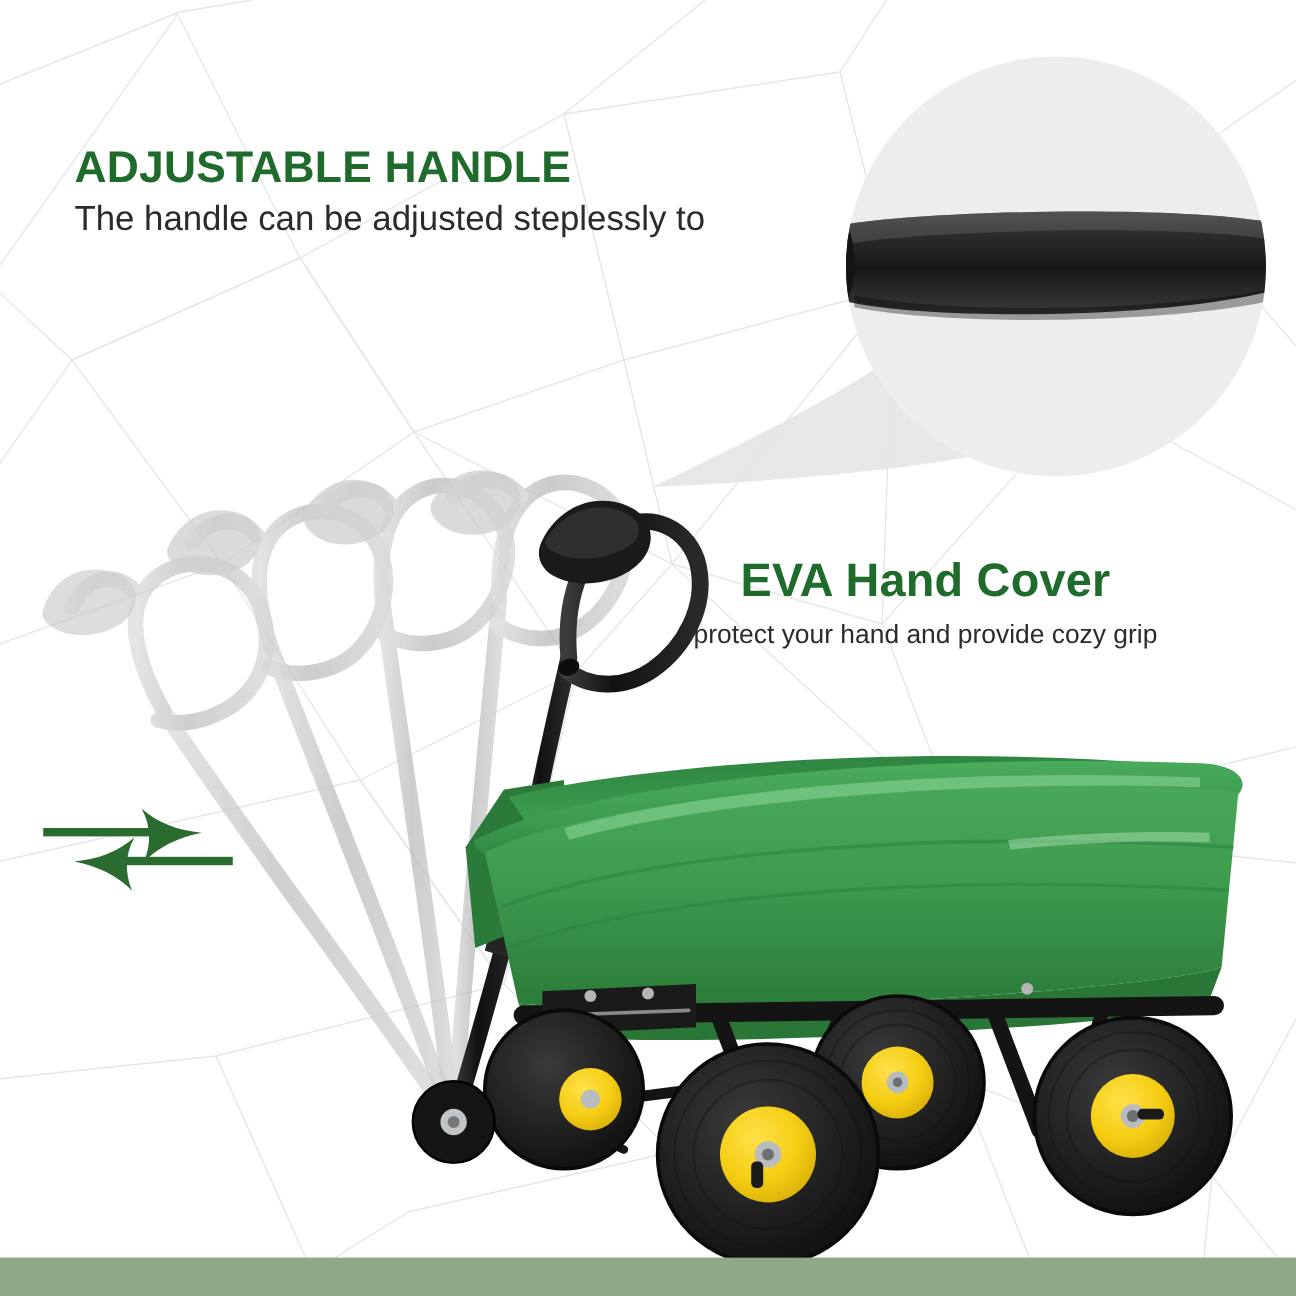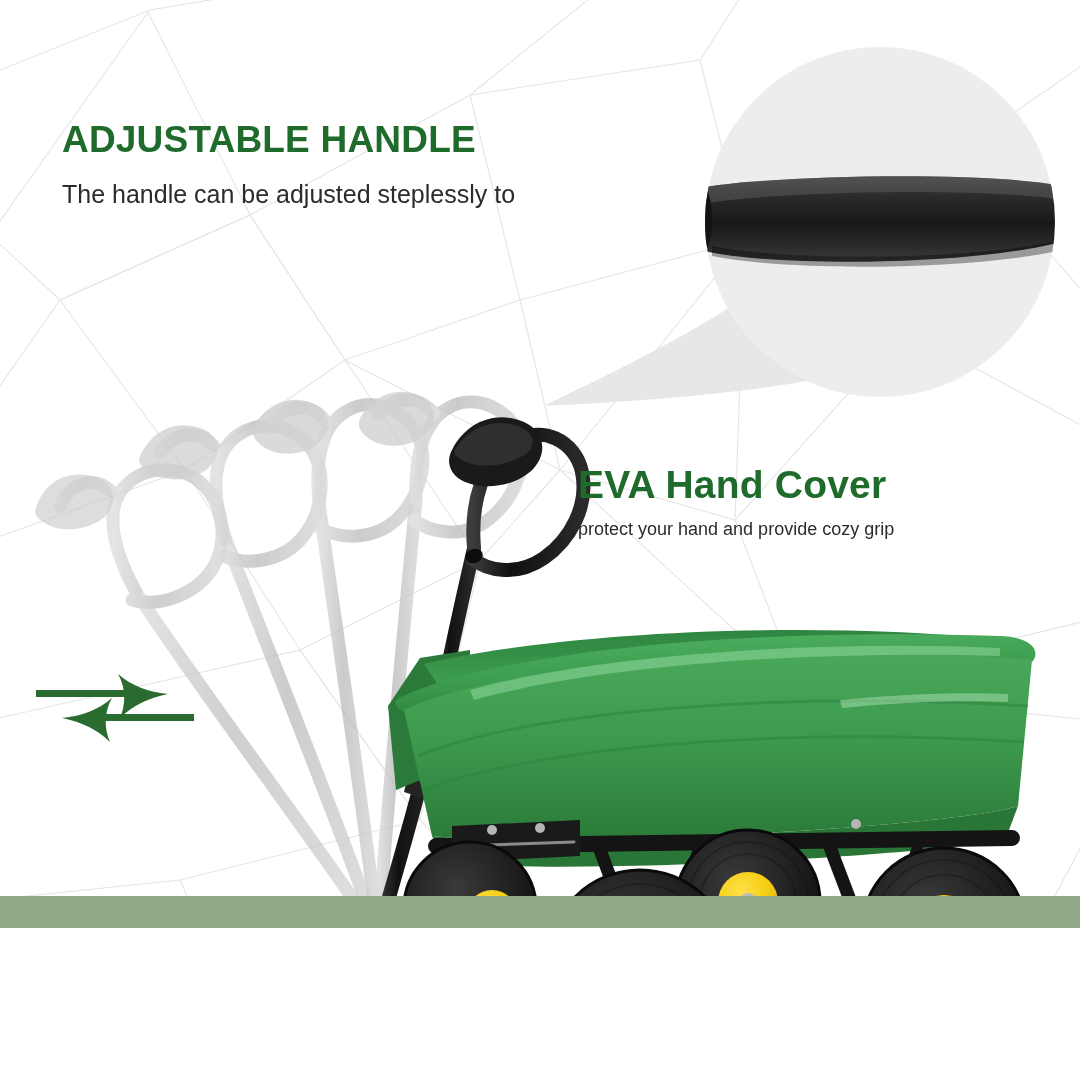--- a/index.html
+++ b/index.html
@@ -2,21 +2,21 @@
 <html><head>
 <meta charset="utf-8">
 <style>
   html,body{margin:0;padding:0;}
   body{
     width:1080px;height:1080px;
     background:#ffffff;
     font-family:"Liberation Sans", sans-serif;
     overflow:hidden;
   }
-  #stage{position:relative;width:1080px;height:928px;overflow:hidden;background:#fff;}
+  #stage{position:relative;width:1080px;height:1080px;overflow:hidden;background:#fff;}
 
   .layer{position:absolute;top:0;left:0;width:1080px;height:1080px;}
   #bg-mesh{z-index:1;}
   #callout-layer{z-index:2;}
   #product-layer{z-index:3;}
   #text-layer{z-index:6;}
   #footer-bar{
     position:absolute;left:0;bottom:0;width:1080px;height:32px;z-index:7;
   }
 
@@ -28,25 +28,25 @@
     white-space:nowrap;
   }
   .body-text{
     color:#2b2b2b;
     font-weight:normal;
   }
   .body-text div{white-space:nowrap;}
 
   #block-adjustable{position:absolute;left:62px;top:118px;}
   #block-adjustable .heading{font-size:37px;line-height:44px;}
-  #block-adjustable .body-text{font-size:25px;line-height:35px;margin-top:15px;}
+  #block-adjustable .body-text{font-size:29px;line-height:35px;margin-top:4px;}
 
   #block-eva{position:absolute;left:578px;top:462px;}
   #block-eva .heading{font-size:39px;line-height:46px;}
-  #block-eva .body-text{font-size:18px;line-height:30px;margin-top:6px;}
+  #block-eva .body-text{font-size:22px;line-height:30px;margin-top:6px;}
 
   #arrow-icon{position:absolute;left:20px;top:660px;width:190px;height:90px;}
 </style>
 </head>
 <body>
 
 <div id="stage">
 
   <svg id="bg-mesh" class="layer" viewBox="0 0 1080 1080">
     <rect x="0" y="0" width="1080" height="1080" fill="#ffffff"></rect>
@@ -308,21 +308,21 @@
   <div id="text-layer" class="layer">
 
     <div id="block-adjustable">
       <div class="heading" style="color: rgb(31, 107, 44);">ADJUSTABLE HANDLE</div>
       <div class="body-text" style="color: rgb(43, 43, 43);">
         <div>The handle can be adjusted steplessly to</div>
       </div>
     </div>
 
     <div id="block-eva">
-      <div class="heading" style="color: rgb(31, 107, 44);">EVA Hand Cover</div>
+      <div class="heading" style="color: rgb(31, 107, 44); text-align: center;">EVA Hand Cover</div>
       <div class="body-text" style="color: rgb(43, 43, 43);">
         <div>protect your hand and provide cozy grip</div>
       </div>
     </div>
 
     <svg id="arrow-icon" viewBox="0 0 190 90">
       <g fill="#2A6B30">
 
         <rect x="16" y="30" width="100" height="7"></rect>
         <path d="M98,14 C112,26 128,32 148,34 C128,38 112,46 100,58 C106,44 106,28 98,14 Z"></path>

